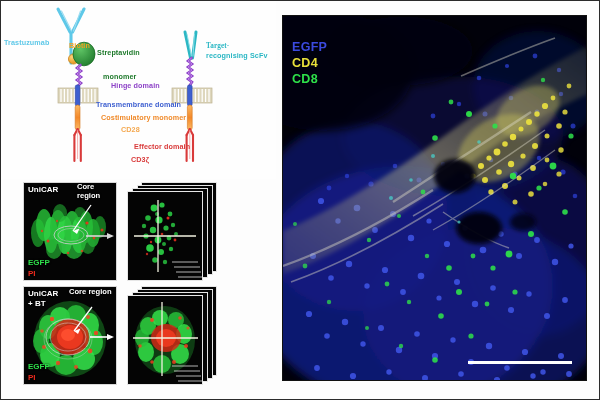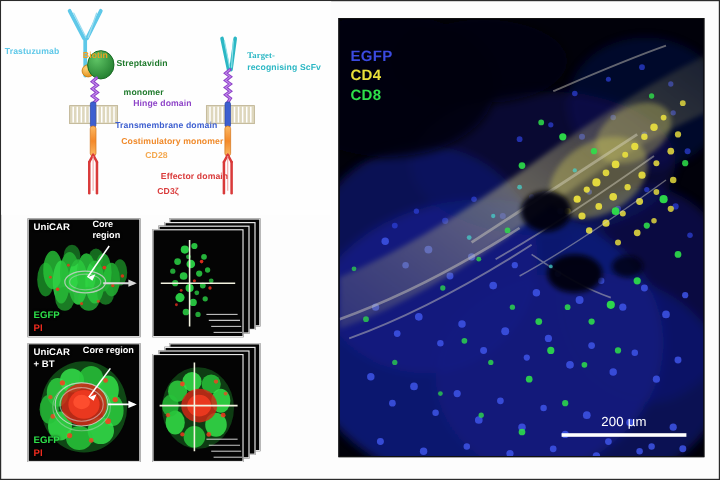--- a/index.html
+++ b/index.html
@@ -629,18 +629,17 @@
           <circle cx="196" cy="126" r="1.8"></circle>
         <circle cx="176" cy="206" r="1.6"></circle>
       </g>
     </svg>
 
     <div class="mi-legend" id="lg-dapi" style="color:#3b4ae0;">EGFP</div>
     <div class="mi-legend" id="lg-cd4" style="color:#e8e03a;">CD4</div>
     <div class="mi-legend" id="lg-cd8" style="color:#2ee04a;">CD8</div>
 
     <div id="scalewrap">
-      <div id="scaletext">200 µm</div>
       <div id="scalebar"></div>
     </div>
   </div>
 
 </div>
 
 </body></html>

